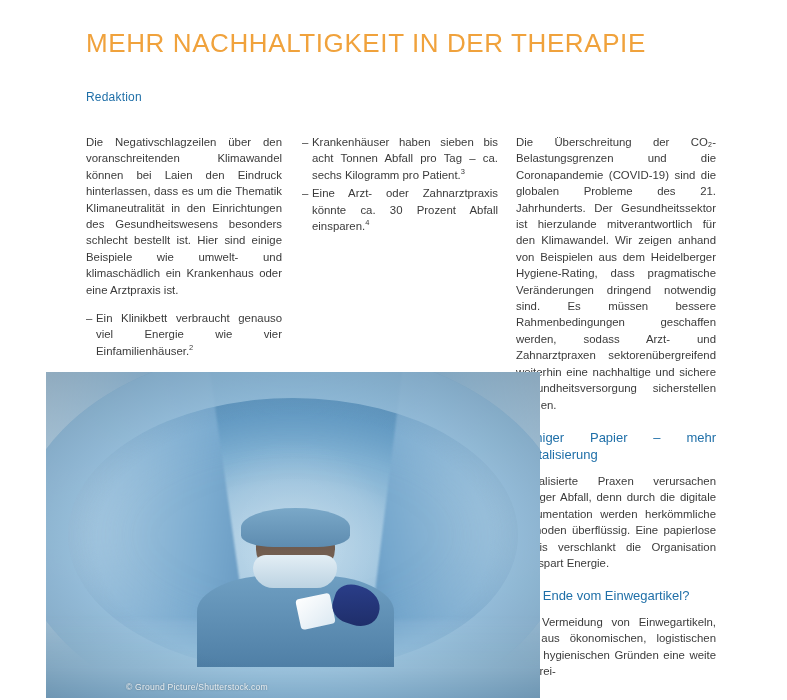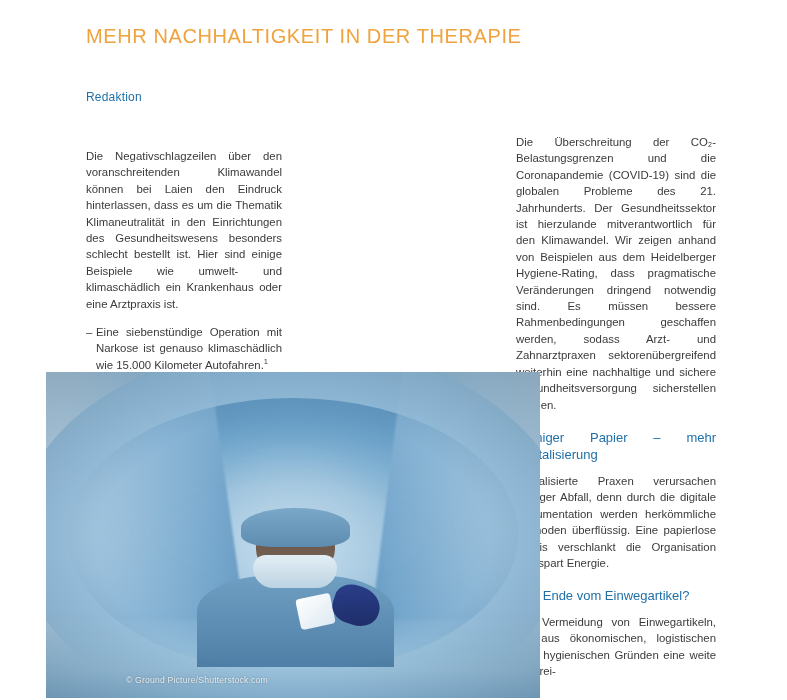--- a/index.html
+++ b/index.html
@@ -26,21 +26,21 @@
     top: 0;
     width: 6px;
     height: 700px;
     background: #ffffff;
   }
   .title {
     position: absolute;
     left: 86px;
     top: 12px;
     width: 660px;
-    font-size: 20px;
+    font-size: 26px;
     letter-spacing: 0.6px;
     color: #f0a23c;
     font-weight: 400;
     line-height: 1.15;
   }
   .byline {
     position: absolute;
     left: 86px;
     top: 90px;
     font-size: 12px;
@@ -54,21 +54,21 @@
     line-height: 16.4px;
     text-align: justify;
     color: #3a3a3a;
   }
   .col p {
     margin: 0 0 12px 0;
   }
   .col p.tight {
     margin-bottom: 0;
   }
-  .col-1 { left: 86px; width: 196px; margin-top: 14px; }
+  .col-1 { left: 86px; width: 196px; }
   .col-2 { left: 302px; width: 196px; }
   .col-3 { left: 516px; width: 200px; }
 
   .dashlist {
     margin: 0 0 10px 0;
     padding: 0;
     list-style: none;
   }
   .dashlist li {
     position: relative;
@@ -208,21 +208,21 @@
     border-radius: 4px;
   }
   .photo .vignette {
     position: absolute;
     inset: 0;
     background: radial-gradient(ellipse 72% 70% at 50% 52%, rgba(0,0,0,0) 55%, rgba(40,70,95,0.30) 100%);
   }
   .photo .credit {
     position: absolute;
     left: 80px;
-    bottom: 13px;
+    bottom: 6px;
     font-size: 8.6px;
     color: #e8eef2;
     letter-spacing: 0.2px;
     text-shadow: 0 0 2px rgba(0,0,0,0.35);
   }
   .subhead {
     font-size: 13px;
     line-height: 17.5px;
     color: #1f6fa8;
     margin: 16px 0 9px 0;
@@ -237,29 +237,34 @@
   <div class="left-rule"></div>
 
   <h1 class="title">MEHR NACHHALTIGKEIT IN DER THERAPIE</h1>
 
   <div class="byline">Redaktion</div>
 
   <div class="col col-1">
     <p>Die Negativschlagzeilen über den voranschreitenden Klimawandel können bei Laien den Eindruck hinterlassen, dass es um die Thematik Klimaneutralität in den Einrichtungen des Gesundheitswesens besonders schlecht bestellt ist. Hier sind einige Beispiele wie umwelt- und klimaschädlich ein Krankenhaus oder eine Arztpraxis ist.</p>
     <ul class="dashlist">
       <li>
-        <span>Eine siebenstündige Operation mit Narkose ist genauso klimaschädlich wie 15.000 Kilometer Autofahren.</span><sup>1</sup>
-      </li>
-      <li>
         <span>Ein Klinikbett verbraucht genauso viel Energie wie vier Einfamilienhäuser.</span><sup>2</sup>
       </li>
     </ul>
   </div>
 
   <div class="col col-2">
+    <ul class="dashlist">
+      <li>
+        <span>Krankenhäuser haben sieben bis acht Tonnen Abfall pro Tag – ca. sechs Kilogramm pro Patient.</span><sup>3</sup>
+      </li>
+      <li>
+        <span>Eine Arzt- oder Zahnarztpraxis könnte ca. 30 Prozent Abfall einsparen.</span><sup>4</sup>
+      </li>
+    </ul>
   </div>
 
   <div class="col col-3">
     <p>Die Überschreitung der CO₂-Belastungsgrenzen und die Coronapandemie (COVID-19) sind die globalen Probleme des 21. Jahrhunderts. Der Gesundheitssektor ist hierzulande mitverantwortlich für den Klimawandel. Wir zeigen anhand von Beispielen aus dem Heidelberger Hygiene-Rating, dass pragmatische Veränderungen dringend notwendig sind. Es müssen bessere Rahmenbedingungen geschaffen werden, sodass Arzt- und Zahnarztpraxen sektorenübergreifend weiterhin eine nachhaltige und sichere Gesundheitsversorgung sicherstellen können.</p>
     <h2 class="subhead">Weniger Papier – mehr Digitalisierung</h2>
     <p>Digitalisierte Praxen verursachen weniger Abfall, denn durch die digitale Dokumentation werden herkömmliche Methoden überflüssig. Eine papierlose Praxis verschlankt die Organisation und spart Energie.</p>
     <h2 class="subhead">Das Ende vom Einwegartikel?</h2>
     <p class="tight">Die Vermeidung von Einwegartikeln, die aus ökonomischen, logistischen oder hygienischen Gründen eine weite Verbrei-</p>
   </div>
 

